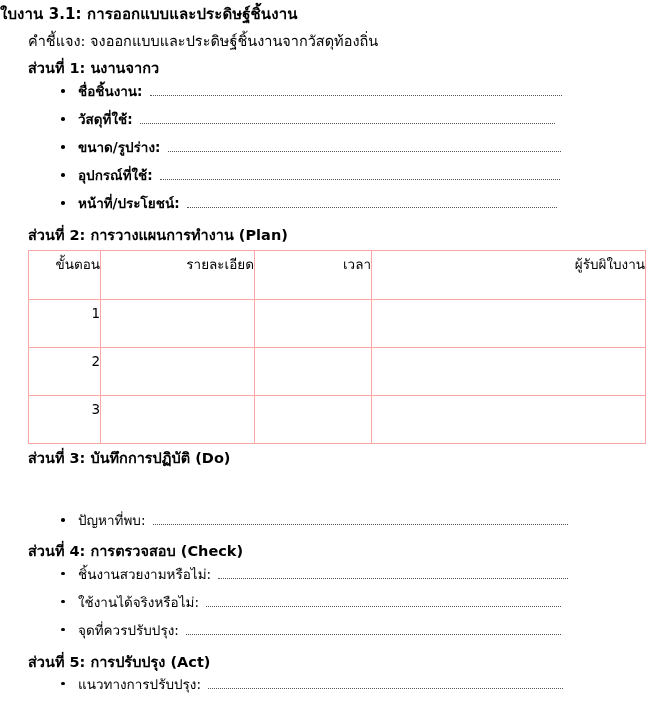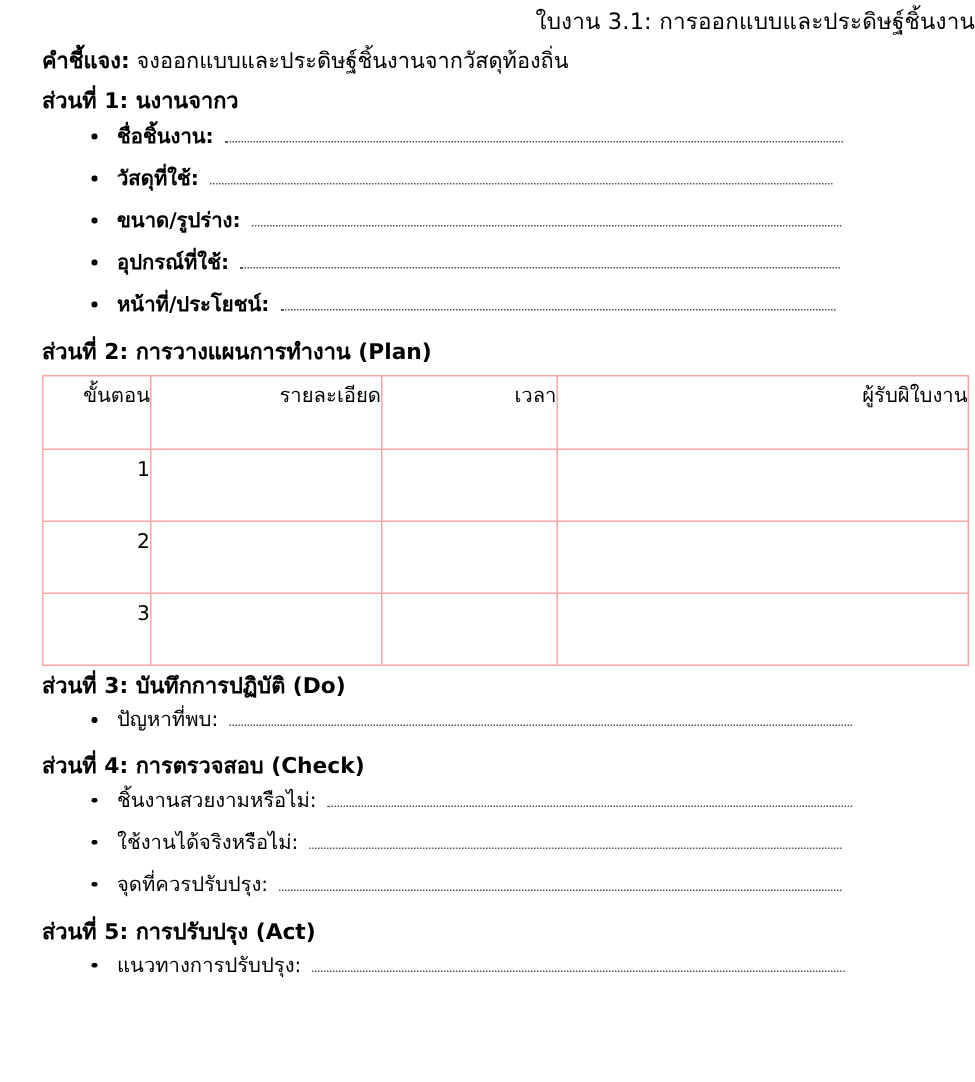--- a/index.html
+++ b/index.html
@@ -17,37 +17,37 @@
   .page {
     position: relative;
     width: 650px;
     height: 721px;
     box-sizing: border-box;
     padding: 0;
   }
 
   
   .doc-title {
-    text-align: right;
+    text-align: left;
     font-size: 15px;
-    font-weight: normal;
+    font-weight: bold;
     line-height: 1.0;
     padding-top: 7px;
     letter-spacing: 0.1px;
   }
 
   
   .instruction {
     margin: 12px 0 0 28px;
     font-size: 14.5px;
     line-height: 1.1;
     white-space: nowrap;
   }
   .instruction .lead {
-    font-weight: bold;
+    font-weight: normal;
     text-align: right;
   }
 
   
   .section-head {
     margin: 11px 0 0 28px;
     font-size: 14.5px;
     font-weight: bold;
     line-height: 1.1;
     white-space: nowrap;
@@ -87,21 +87,21 @@
     vertical-align: middle;
     margin-left: 3px;
     height: 1px;
     border-bottom: 1px dotted #555;
     position: relative;
     top: 3px;
   }
 
   
   .list-s1 li { height: 28px; line-height: 28px; font-weight: bold; }
-  .list-s3 li { height: 26px; line-height: 26px; }
+  .list-s3 li { height: 26px; line-height: 26px; margin-top: 40px; }
   .list-s4 li { height: 28px; line-height: 28px; }
   .list-s5 li { height: 26px; line-height: 26px; }
 
   
   .plan-table-wrap {
     margin: 6px 0 0 28px;
     width: 589px;
   }
   table.plan-table {
     border-collapse: collapse;

